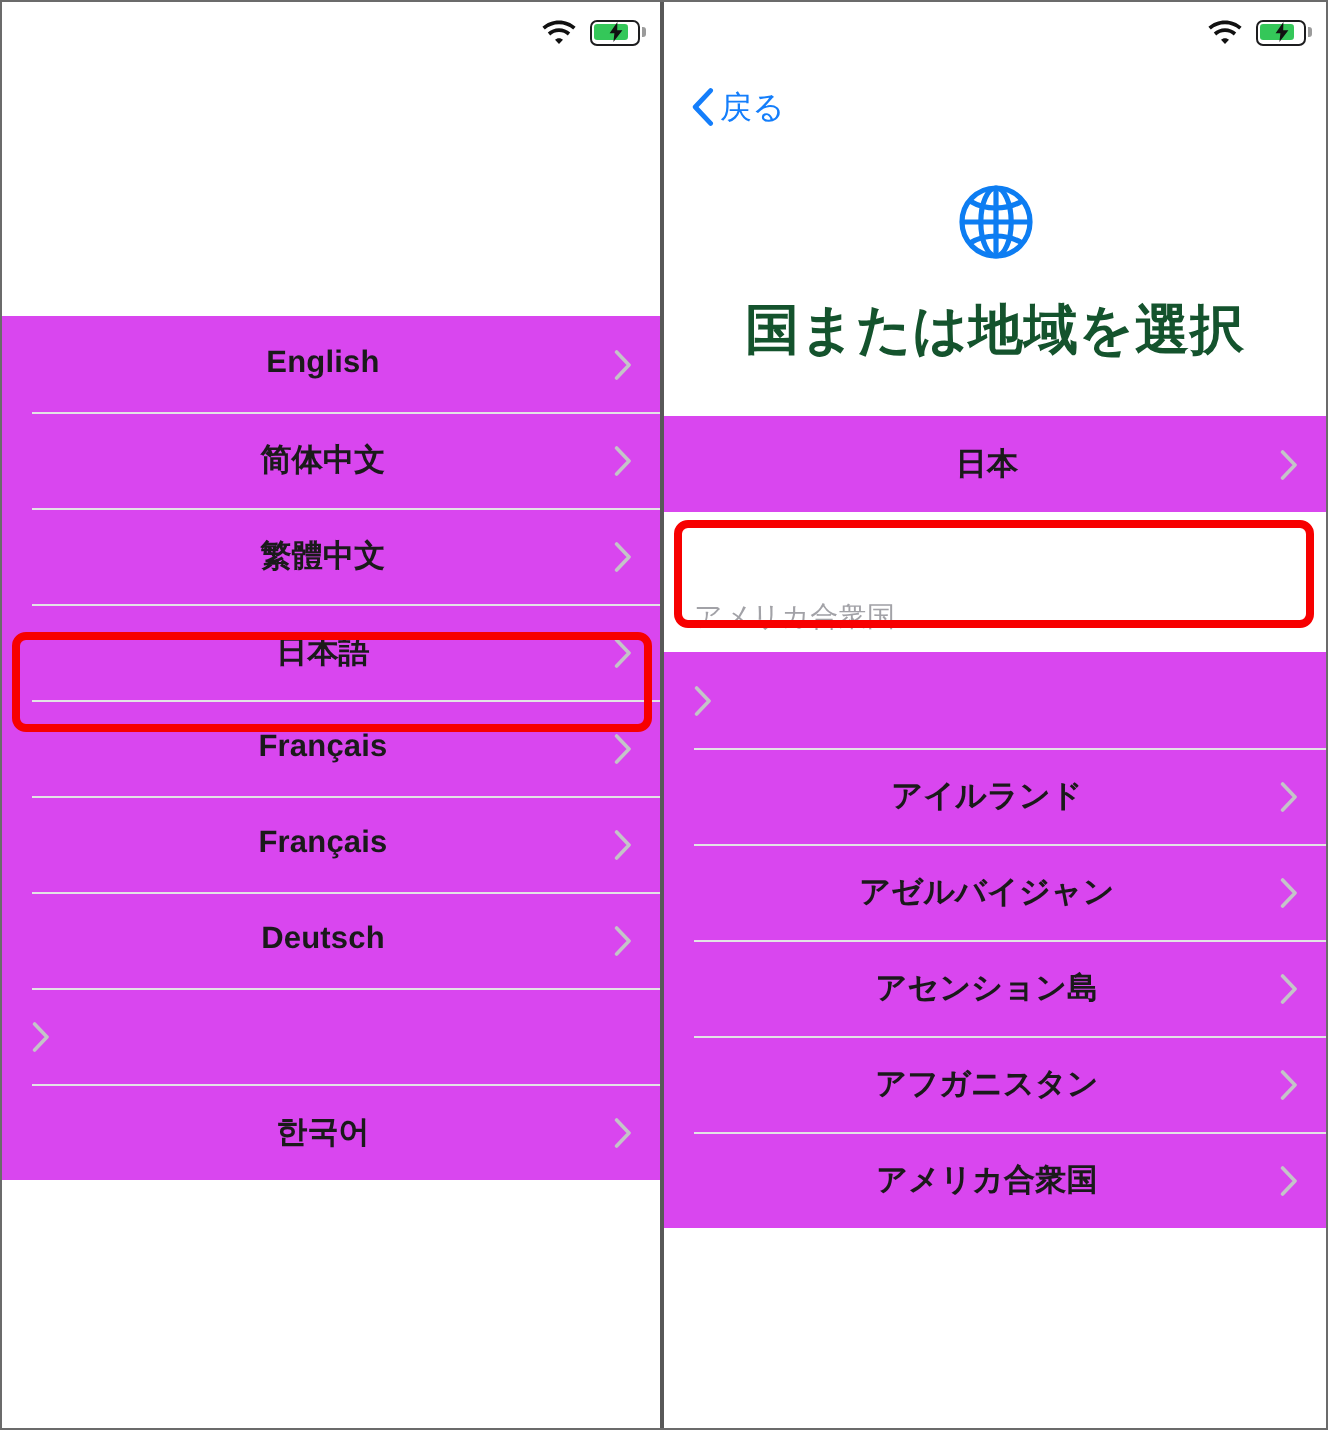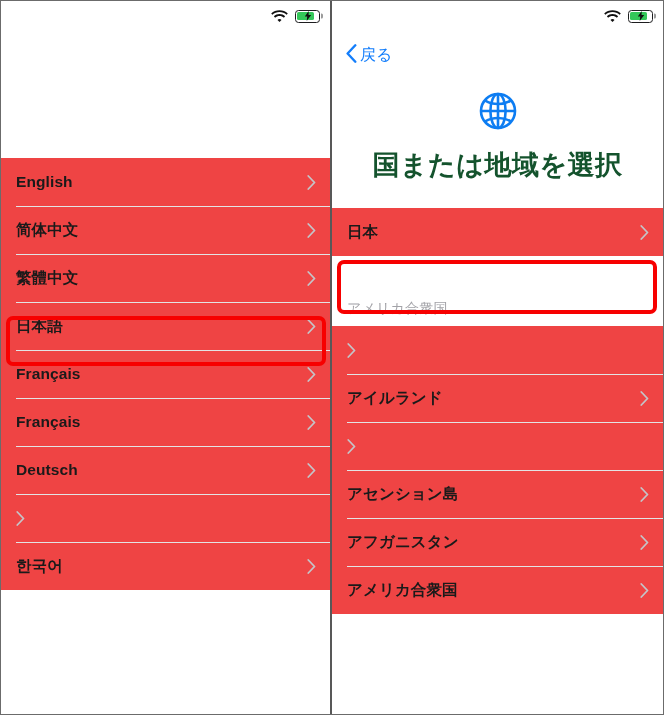--- a/index.html
+++ b/index.html
@@ -86,22 +86,23 @@
 
   
   .list { width: 100%; }
   .row {
     position: relative;
     height: 48px;
     display: flex;
     align-items: center;
     padding: 0 14px 0 15px;
     box-sizing: border-box;
-    background: #ef4444;
+    background: #d946ef;
     cursor: default;
+    text-align: center;
   }
   .row + .row::before {
     content: "";
     position: absolute;
     left: 15px;
     right: 0;
     top: 0;
     height: 1px;
     background: #e3e3e5;
   }
@@ -326,20 +327,21 @@
             <path d="M1.3 1 7.5 7.5 1.3 14" fill="none" stroke="currentColor" stroke-width="1.8" stroke-linecap="round" stroke-linejoin="round"></path>
           </svg>
       </div>
       <div class="row">
         <span class="row-label">アイルランド</span>
         <svg class="chevron" width="9" height="15" viewBox="0 0 9 15">
             <path d="M1.3 1 7.5 7.5 1.3 14" fill="none" stroke="currentColor" stroke-width="1.8" stroke-linecap="round" stroke-linejoin="round"></path>
           </svg>
       </div>
       <div class="row">
+        <span class="row-label">アゼルバイジャン</span>
         <svg class="chevron" width="9" height="15" viewBox="0 0 9 15">
             <path d="M1.3 1 7.5 7.5 1.3 14" fill="none" stroke="currentColor" stroke-width="1.8" stroke-linecap="round" stroke-linejoin="round"></path>
           </svg>
       </div>
       <div class="row">
         <span class="row-label">アセンション島</span>
         <svg class="chevron" width="9" height="15" viewBox="0 0 9 15">
             <path d="M1.3 1 7.5 7.5 1.3 14" fill="none" stroke="currentColor" stroke-width="1.8" stroke-linecap="round" stroke-linejoin="round"></path>
           </svg>
       </div>

